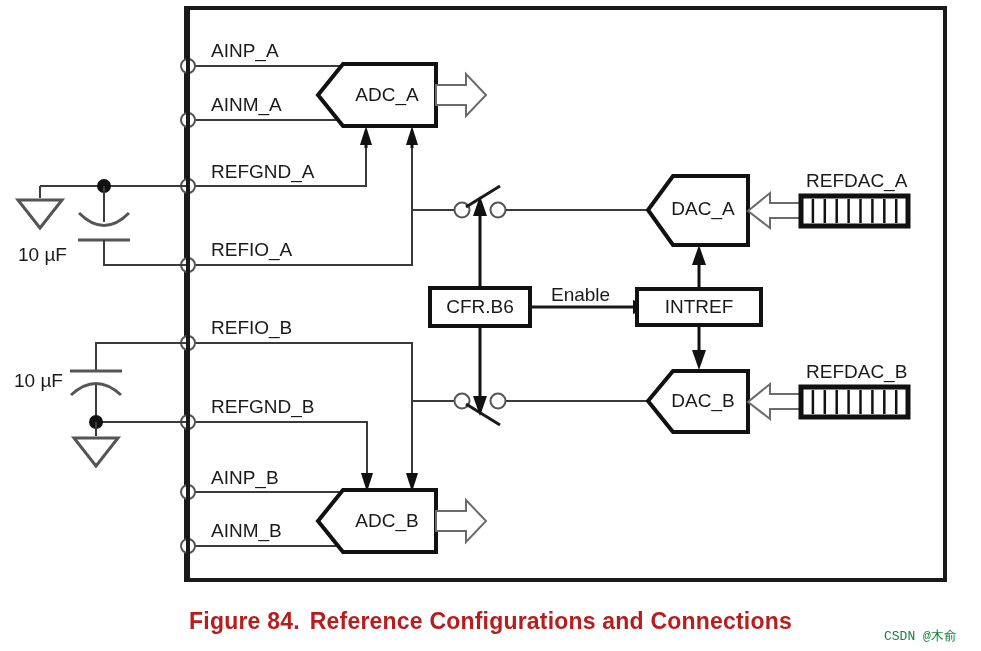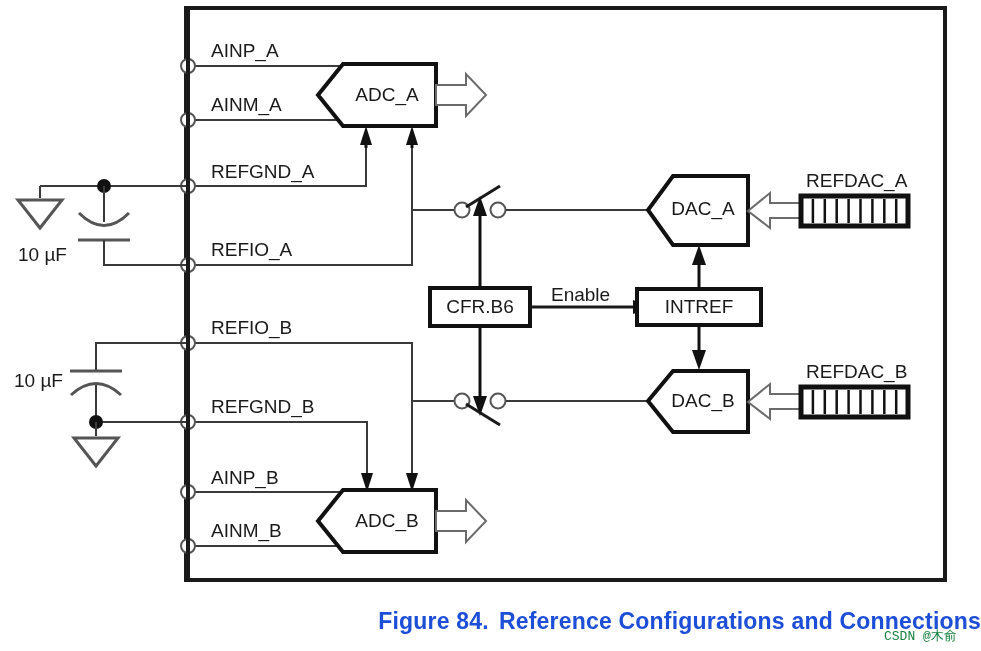--- a/index.html
+++ b/index.html
@@ -41,25 +41,25 @@
     font-family: "Liberation Sans", sans-serif;
     font-size: 19px;
     fill: #1a1a1a;
     dominant-baseline: middle;
   }
   .caption {
     position: absolute;
     left: 0;
     top: 608px;
     width: 981px;
-    text-align: right;
+    text-align: center;
     font-family: "Liberation Sans", sans-serif;
     font-size: 23px;
     font-weight: bold;
-    color: #1d4ed8;
+    color: #b91c1c;
     letter-spacing: 0.2px;
   }
   .caption .fignum {
     margin-right: 10px;
   }
   .watermark {
     position: absolute;
     left: 884px;
     top: 627px;
     font-family: Liberation Mono, monospace;

